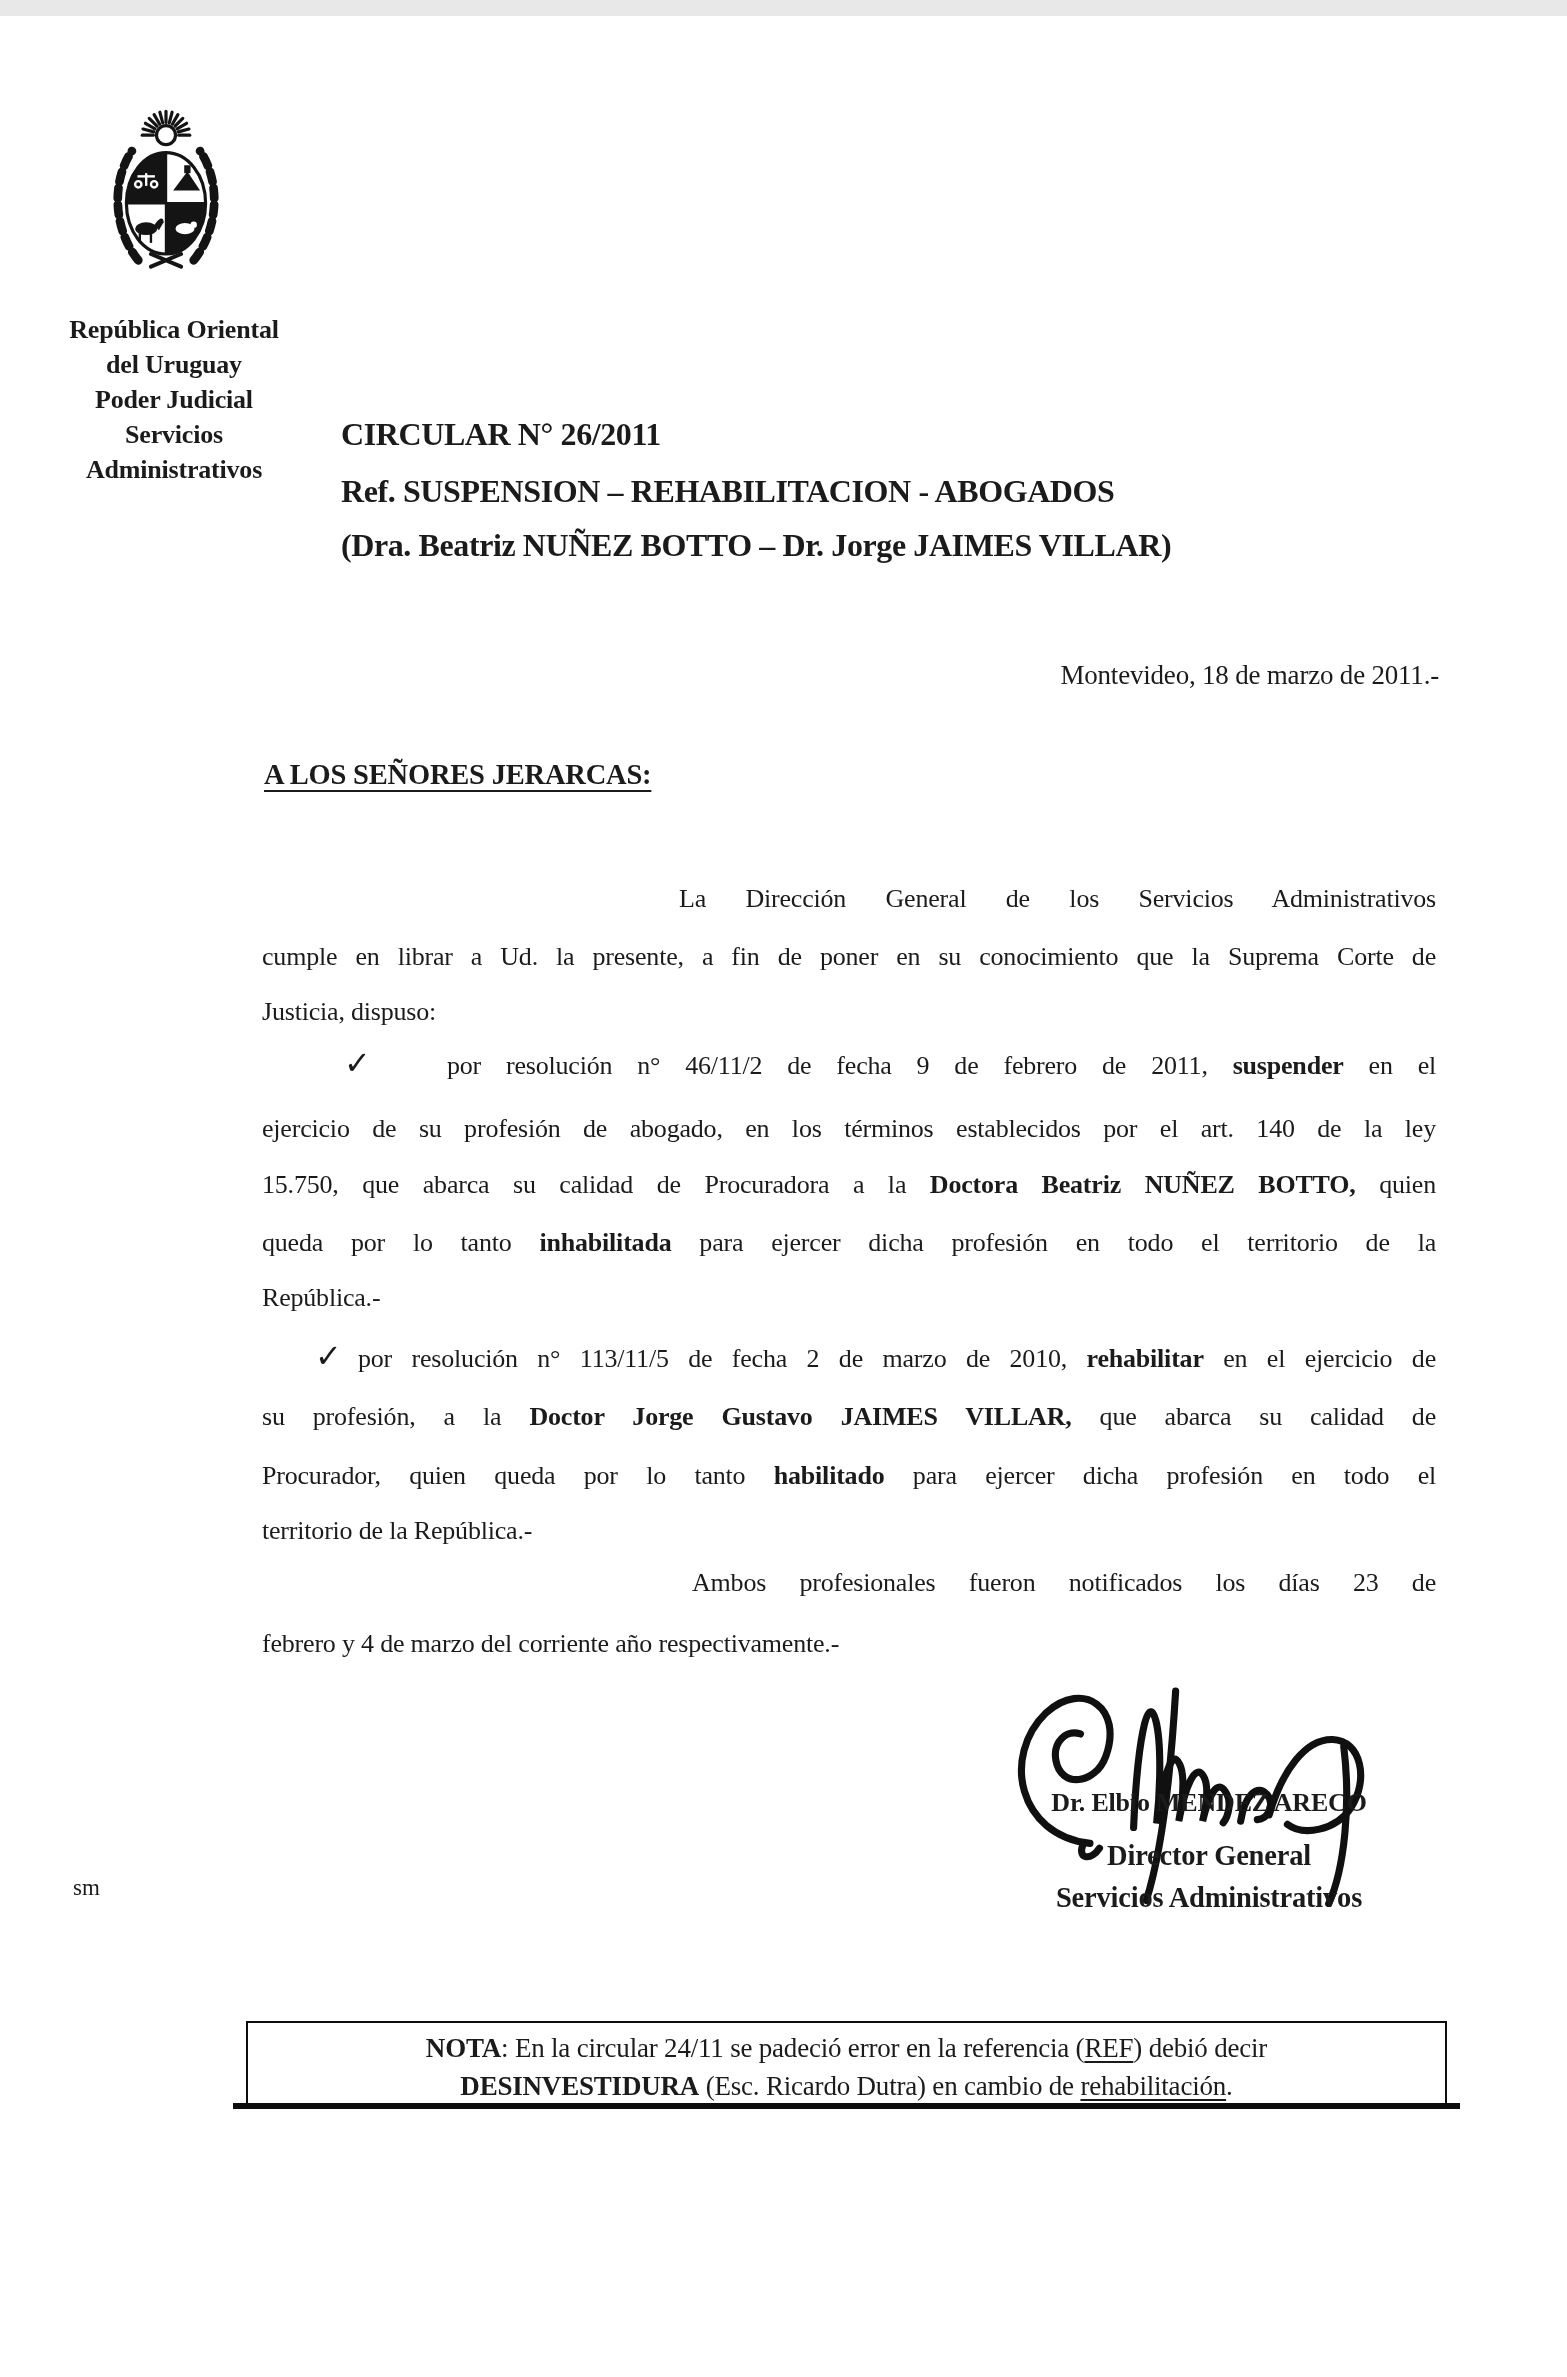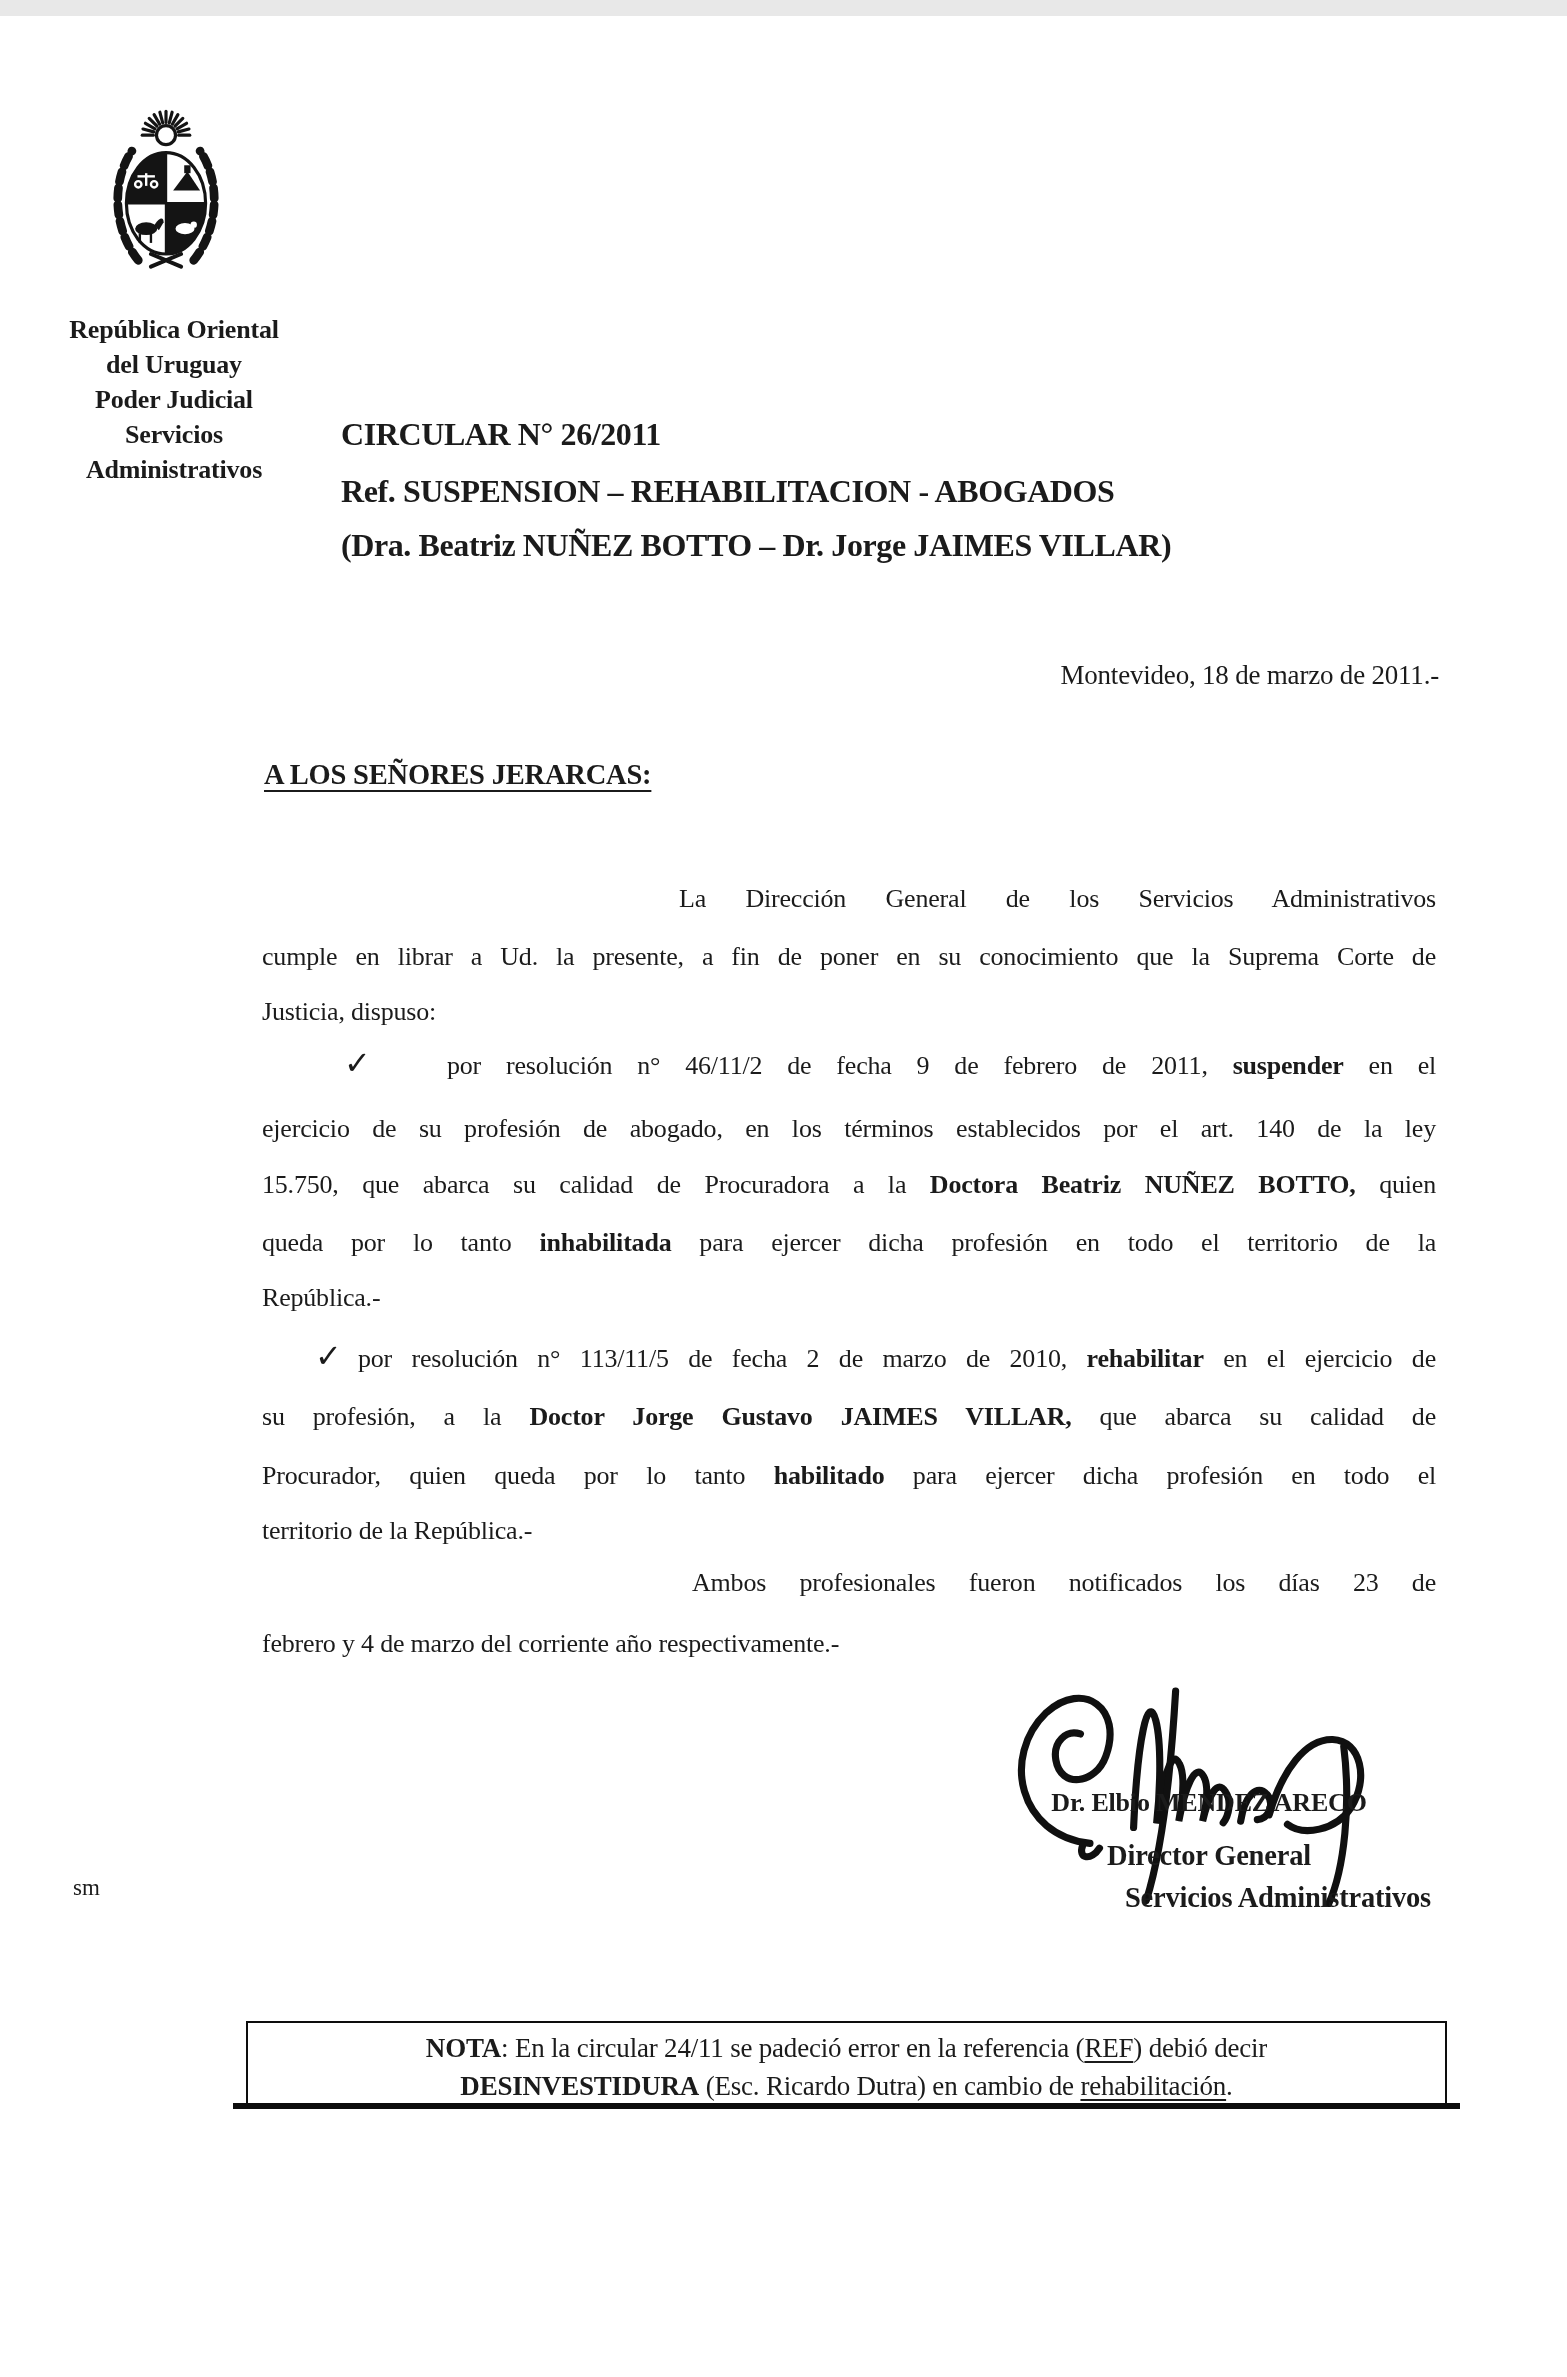--- a/index.html
+++ b/index.html
@@ -206,21 +206,21 @@
         <path d="M340,222 C 345,190 361,174 373,188 C 383,199 376,219 361,220"></path>
         <path d="M376,214 C 392,158 422,118 456,119 C 492,120 502,170 479,205 C 460,234 419,241 399,226"></path>
         <path d="M258,58 C 252,160 240,262 221,322"></path>
         <path d="M470,128 C 479,200 471,282 451,326"></path>
       </g>
     </svg>
   </div>
 
   <div class="abs sig-text" style="top:1772px;font-size:26px;">Dr. Elbio MENDEZ ARECO</div>
   <div class="abs sig-text" style="top:1824px;font-size:28.5px;">Director General</div>
-  <div class="abs sig-text" style="top:1866px;font-size:28.5px;text-align:right;">Servicios Administrativos</div>
+  <div class="abs sig-text" style="top:1866px;font-size:28.5px;">Servicios Administrativos</div>
 
   <div class="abs typist">sm</div>
 
   <div class="abs nota-box">
     <div>
       <span class="b">NOTA</span><span>: En la circular 24/11 se padeció error en la referencia (</span><span class="u">REF</span><span>) debió decir</span>
     </div>
     <div>
       <span class="b">DESINVESTIDURA</span><span> (Esc. Ricardo Dutra) en cambio de </span><span class="u">rehabilitación</span><span>.</span>
     </div>

